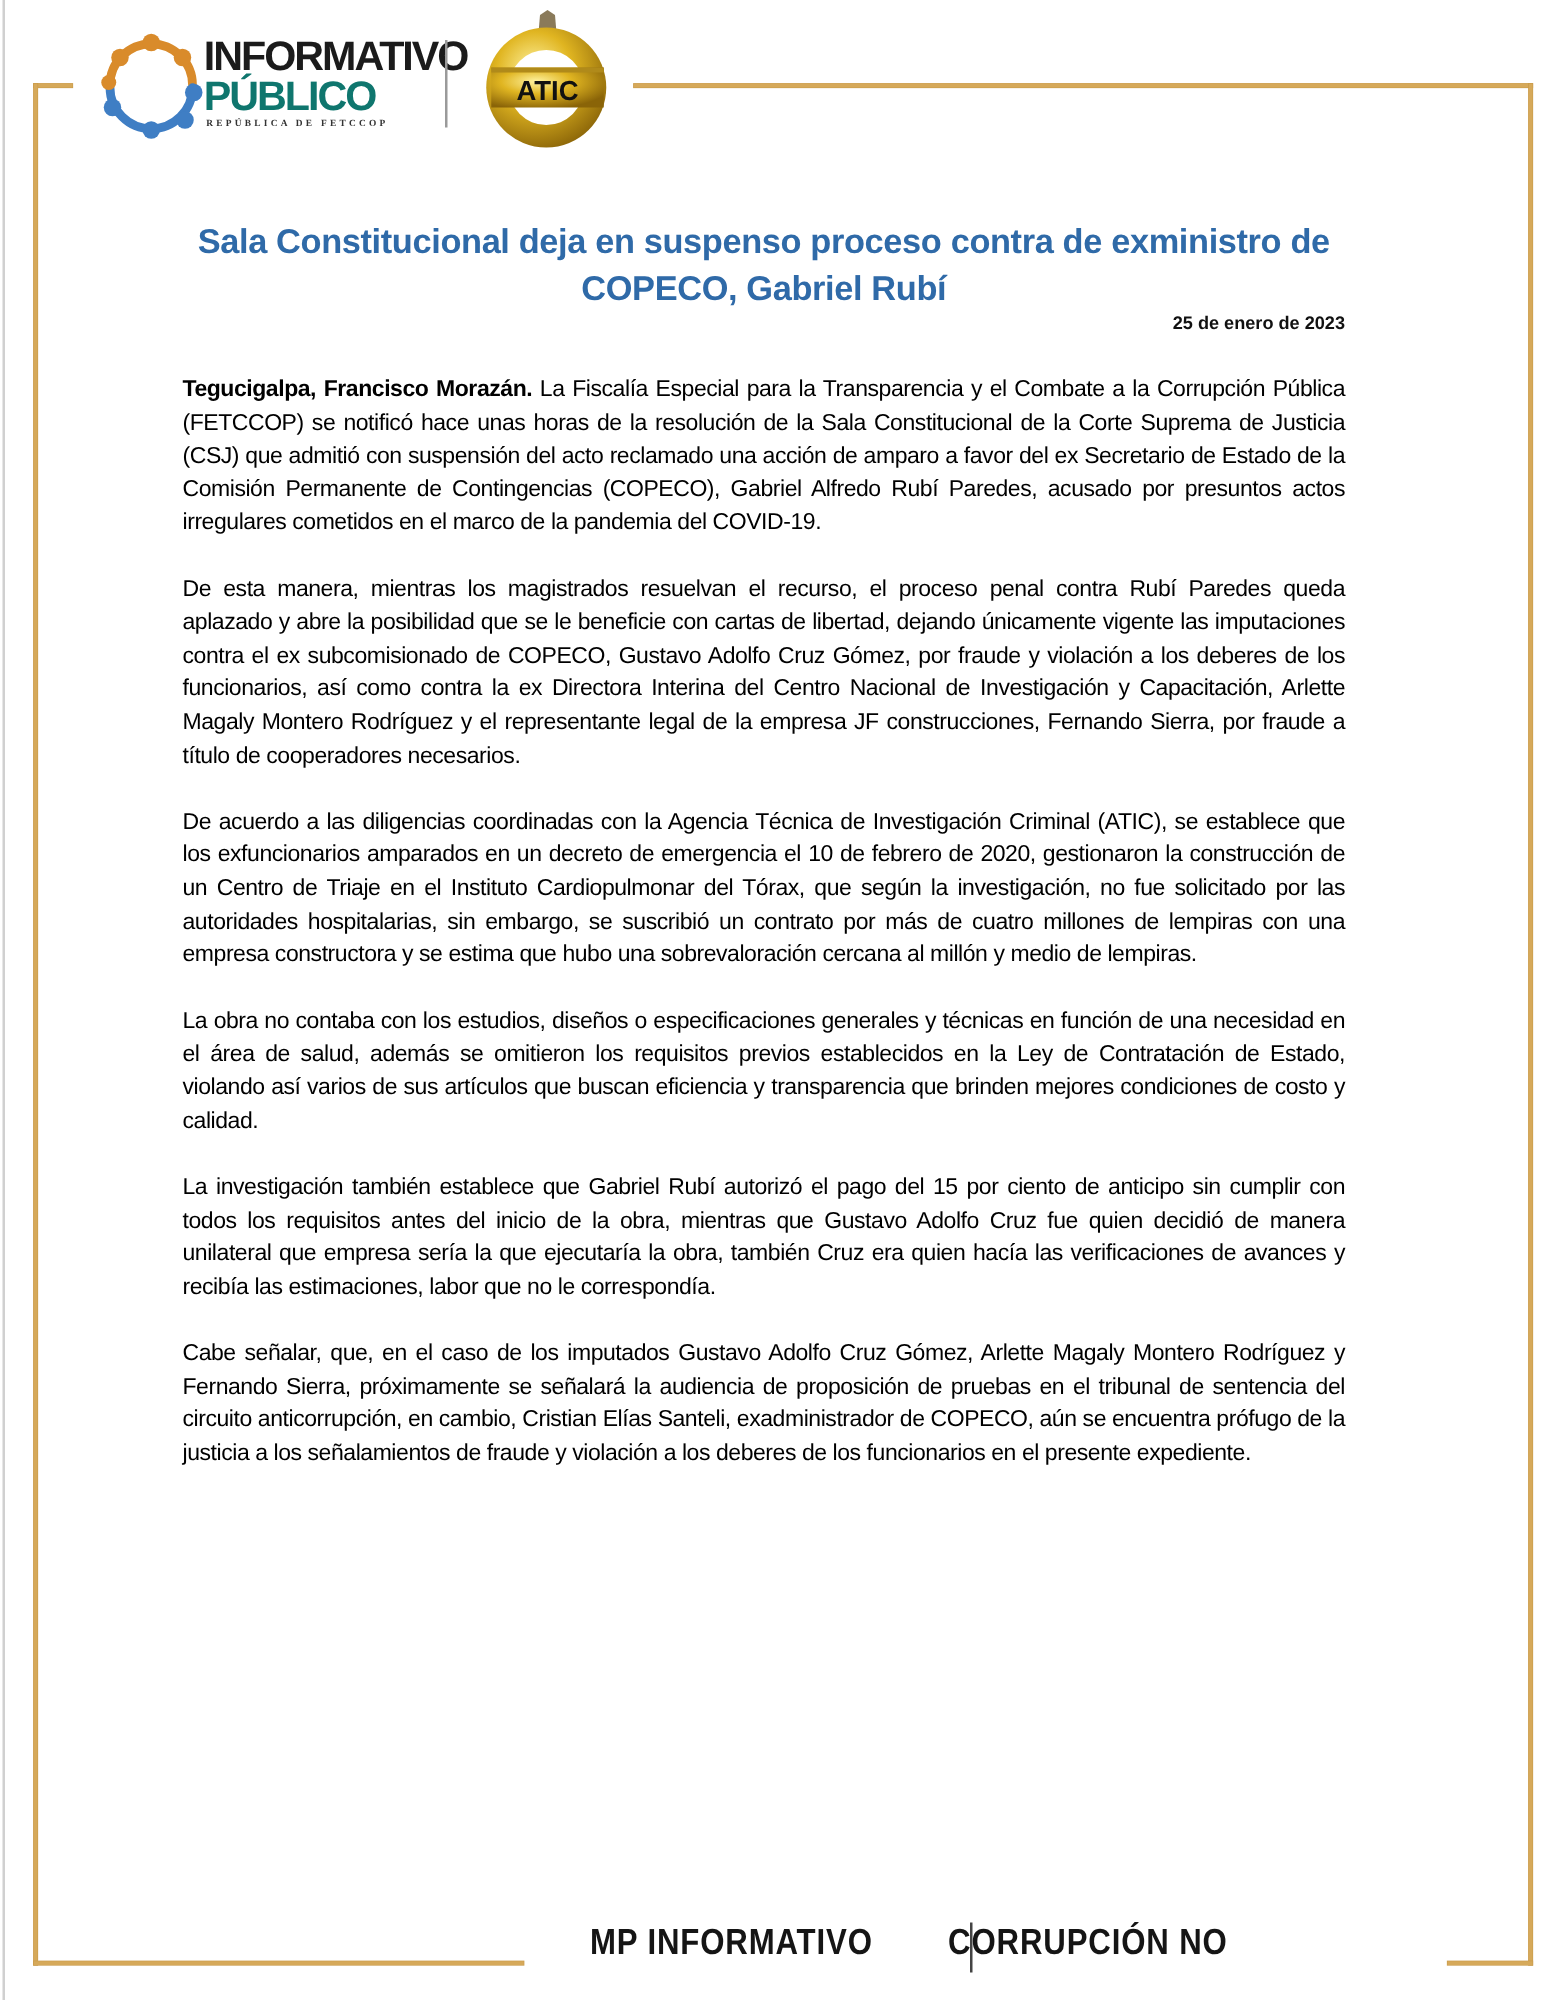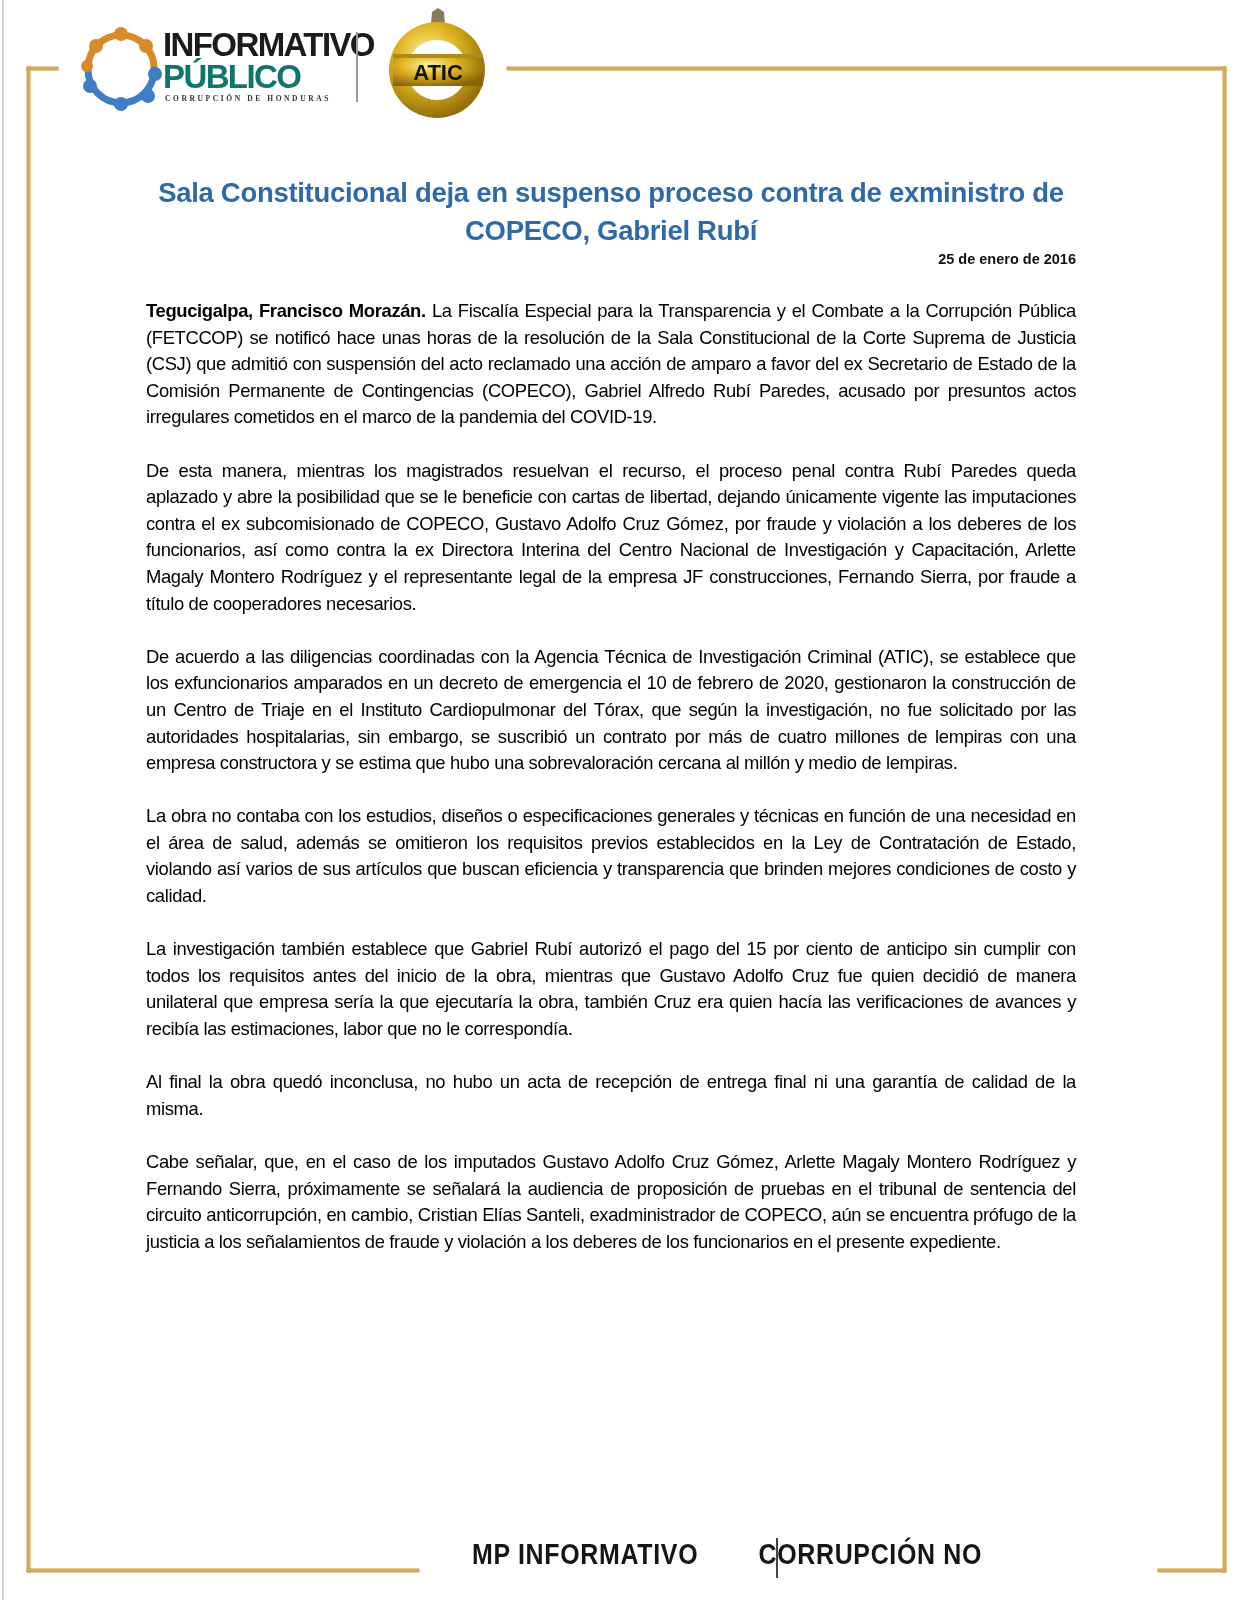--- a/index.html
+++ b/index.html
@@ -47,48 +47,47 @@
   </g>
   <g fill="#3f7ec4">
     <circle cx="79" cy="50" r="7"></circle>
     <circle cx="14" cy="62" r="7"></circle>
     <circle cx="72" cy="72" r="7"></circle>
     <circle cx="45" cy="80" r="7"></circle>
   </g>
 </svg>
 <div class="mp-word1">INFORMATIVO</div>
 <div class="mp-word2">PÚBLICO</div>
-<div class="mp-sub">CORRUPCIÓN DE HONDURAS</div>
+<div class="mp-sub">REPÚBLICA DE FETCCOP</div>
 <div class="logo-divider"></div>
 
 <svg class="atic-logo" viewBox="0 0 110 115">
   <defs>
     <radialGradient id="gold" cx="40%" cy="35%" r="70%">
       <stop offset="0%" stop-color="#fff3a0"></stop>
       <stop offset="45%" stop-color="#e0b521"></stop>
       <stop offset="100%" stop-color="#8a6408"></stop>
     </radialGradient>
   </defs>
   <path d="M49 4 L55 0 L61 4 L62 16 L48 16 Z" fill="#8a7a5a"></path>
   <circle cx="54" cy="62" r="48" fill="url(#gold)"></circle>
   <circle cx="54" cy="62" r="30" fill="#ffffff"></circle>
   <rect x="10" y="46" width="90" height="32" fill="url(#gold)"></rect>
   <rect x="10" y="46" width="90" height="4" fill="#b08a1a"></rect>
   <text x="55" y="72" text-anchor="middle" font-family="Liberation Sans, sans-serif" font-weight="bold" font-size="22" fill="#111">ATIC</text>
 </svg>
 
 <div class="headline">Sala Constitucional deja en suspenso proceso contra de exministro de COPECO, Gabriel Rubí</div>
-<div class="date">25 de enero de 2016</div>
+<div class="date">25 de enero de 2023</div>
 
 <div class="body">
   <p><b>Tegucigalpa, Francisco Morazán.</b><span> La Fiscalía Especial para la Transparencia y el Combate a la Corrupción Pública (FETCCOP) se notificó hace unas horas de la resolución de la Sala Constitucional de la Corte Suprema de Justicia (CSJ) que admitió con suspensión del acto reclamado una acción de amparo a favor del ex Secretario de Estado de la Comisión Permanente de Contingencias (COPECO), Gabriel Alfredo Rubí Paredes, acusado por presuntos actos irregulares cometidos en el marco de la pandemia del COVID-19.</span></p>
   <p>De esta manera, mientras los magistrados resuelvan el recurso, el proceso penal contra Rubí Paredes queda aplazado y abre la posibilidad que se le beneficie con cartas de libertad, dejando únicamente vigente las imputaciones contra el ex subcomisionado de COPECO, Gustavo Adolfo Cruz Gómez, por fraude y violación a los deberes de los funcionarios, así como contra la ex Directora Interina del Centro Nacional de Investigación y Capacitación, Arlette Magaly Montero Rodríguez y el representante legal de la empresa JF construcciones, Fernando Sierra, por fraude a título de cooperadores necesarios.</p>
   <p>De acuerdo a las diligencias coordinadas con la Agencia Técnica de Investigación Criminal (ATIC), se establece que los exfuncionarios amparados en un decreto de emergencia el 10 de febrero de 2020, gestionaron la construcción de un Centro de Triaje en el Instituto Cardiopulmonar del Tórax, que según la investigación, no fue solicitado por las autoridades hospitalarias, sin embargo, se suscribió un contrato por más de cuatro millones de lempiras con una empresa constructora y se estima que hubo una sobrevaloración cercana al millón y medio de lempiras.</p>
   <p>La obra no contaba con los estudios, diseños o especificaciones generales y técnicas en función de una necesidad en el área de salud, además se omitieron los requisitos previos establecidos en la Ley de Contratación de Estado, violando así varios de sus artículos que buscan eficiencia y transparencia que brinden mejores condiciones de costo y calidad.</p>
   <p>La investigación también establece que Gabriel Rubí autorizó el pago del 15 por ciento de anticipo sin cumplir con todos los requisitos antes del inicio de la obra, mientras que Gustavo Adolfo Cruz fue quien decidió de manera unilateral que empresa sería la que ejecutaría la obra, también Cruz era quien hacía las verificaciones de avances y recibía las estimaciones, labor que no le correspondía.</p>
-  <p>Al final la obra quedó inconclusa, no hubo un acta de recepción de entrega final ni una garantía de calidad de la misma.</p>
   <p>Cabe señalar, que, en el caso de los imputados Gustavo Adolfo Cruz Gómez, Arlette Magaly Montero Rodríguez y Fernando Sierra, próximamente se señalará la audiencia de proposición de pruebas en el tribunal de sentencia del circuito anticorrupción, en cambio, Cristian Elías Santeli, exadministrador de COPECO, aún se encuentra prófugo de la justicia a los señalamientos de fraude y violación a los deberes de los funcionarios en el presente expediente.</p>
 </div>
 
 <div class="footer-text">
   <span>MP INFORMATIVO</span><span style="display:inline-block;width:70px;"></span><span>CORRUPCIÓN NO</span>
 </div>
 <div class="footer-divider"></div>
 
 </body></html>

